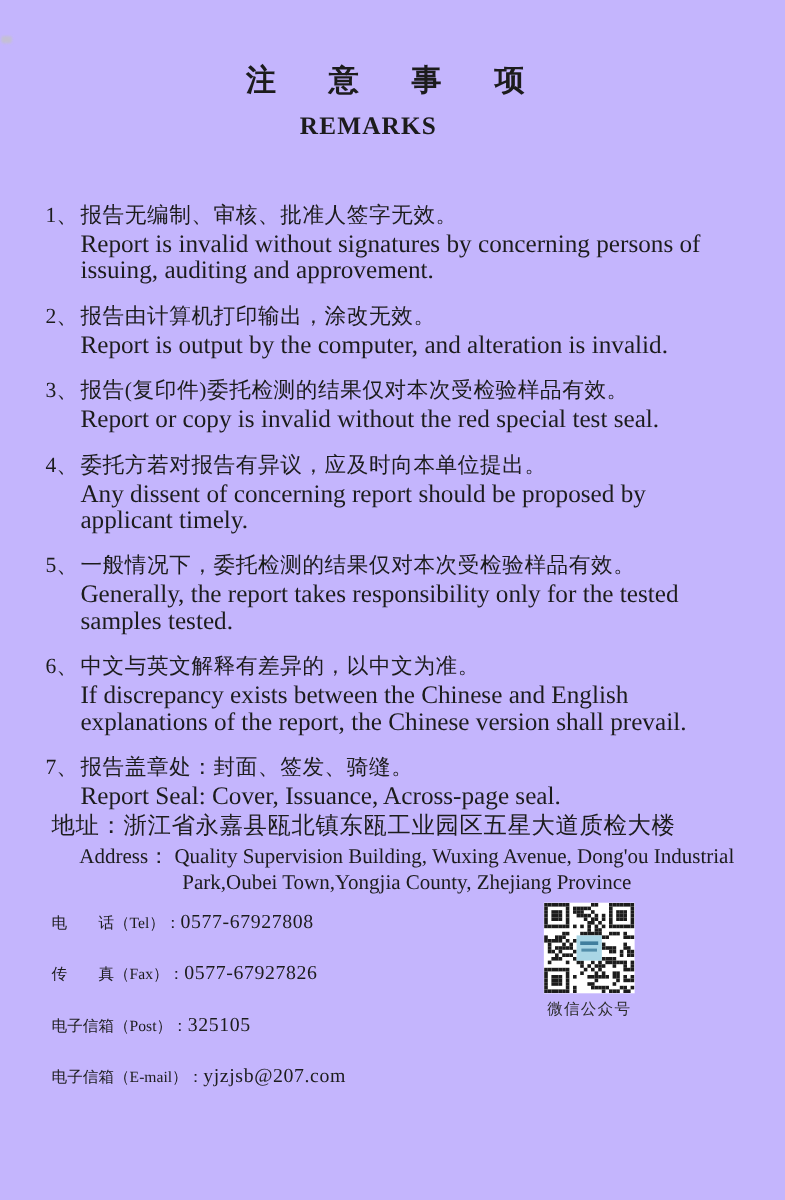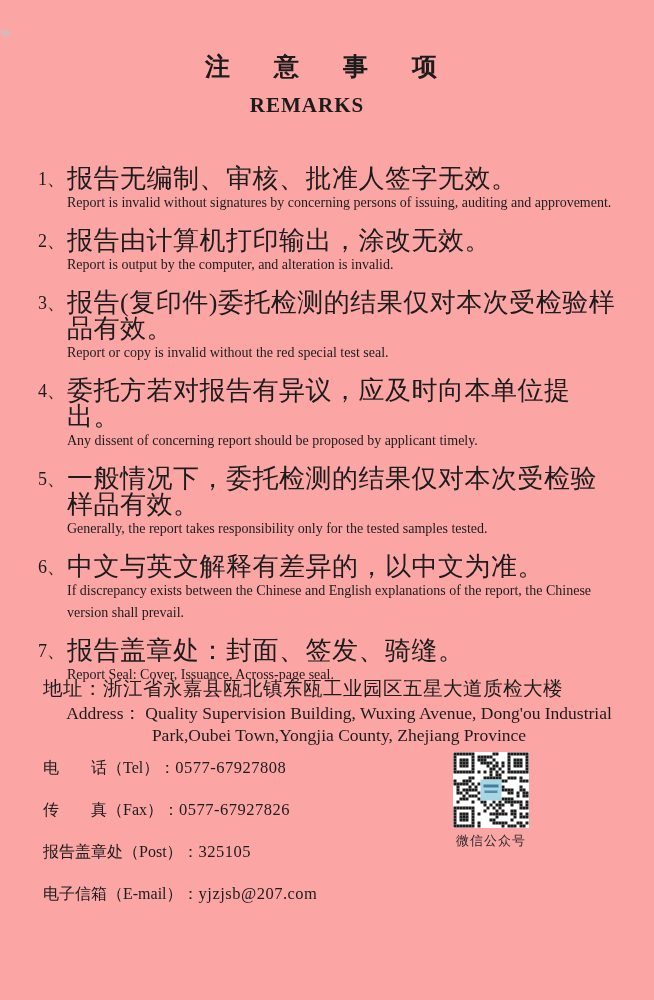--- a/index.html
+++ b/index.html
@@ -4,21 +4,21 @@
 <style>
   * { margin: 0; padding: 0; box-sizing: border-box; }
   html, body { background: #ffffff; }
   body {
     width: 654px; height: 1000px; overflow: hidden;
     font-family: "Liberation Serif", "DejaVu Serif", serif;
     color: #1c1c1c;
   }
   .page {
     position: relative; width: 654px; height: 1000px;
-    background: #fca5a5;
+    background: #c4b5fd;
   }
   .smudge {
     position: absolute; left: 1px; top: 30px; width: 9px; height: 6px;
     background: #c4c4c4; border-radius: 2px; filter: blur(1px); opacity: .7;
   }
   .title-zh {
     position: absolute; top: 50px; left: 0; width: 100%;
     text-align: center; font-size: 25px; font-weight: bold;
   }
   .title-zh .spread {
@@ -29,28 +29,28 @@
     position: absolute; top: 93px; left: 0; width: 100%;
     text-align: center; font-size: 21px; font-weight: bold; letter-spacing: 1px;
     transform: translateX(-20px);
   }
   .notes { position: absolute; top: 166px; left: 38px; width: 580px; }
   .note { display: flex; margin-bottom: 14px; }
   .note .num {
     flex: none; width: 29px; font-size: 18px; line-height: 26px;
   }
   .note .body { flex: 1; max-width: 550px; }
-  .note .zh { font-size: 26px; line-height: 26px; letter-spacing: .5px; }
-  .note .en { font-size: 14px; line-height: 22px; font-family: Liberation Serif, serif; }
+  .note .zh { font-size: 18px; line-height: 26px; letter-spacing: .5px; }
+  .note .en { font-size: 21px; line-height: 22px; font-family: Liberation Serif, serif; }
   .address { position: absolute; top: 676px; left: 43px; width: 592px; }
   .address .zh { font-size: 19.5px; line-height: 26px; letter-spacing: .5px; }
   .address .en { font-size: 17.5px; line-height: 22px; text-align: center; }
   .contacts { position: absolute; top: 757px; left: 43px; width: 400px; }
   .contact-row { margin-bottom: 21px; line-height: 21px; white-space: nowrap; }
-  .contact-row .clabel { font-size: 16px; text-align: center; }
+  .contact-row .clabel { font-size: 13px; text-align: center; }
   .contact-row .cvalue {
     font-size: 16.5px; font-family: Liberation Serif, serif;
     letter-spacing: .5px;
     text-align: center;
   }
   .qr-wrap { position: absolute; left: 444px; top: 752px; width: 94px; text-align: center; }
   .qr { width: 76px; height: 76px; margin: 0 auto; }
   .qr svg { display: block; }
   .qr-label { margin-top: 4px; font-size: 13px; color: #2b2b2b; letter-spacing: 1px; text-align: center; }
 </style>
@@ -124,21 +124,21 @@
   </div>
 
   <div class="contacts">
     <div class="contact-row">
       <span class="clabel">电　　话（Tel）：</span><span class="cvalue">0577-67927808</span>
     </div>
     <div class="contact-row">
       <span class="clabel">传　　真（Fax）：</span><span class="cvalue">0577-67927826</span>
     </div>
     <div class="contact-row">
-      <span class="clabel">报告盖章处（Post）：</span><span class="cvalue">325105</span>
+      <span class="clabel">电子信箱（Post）：</span><span class="cvalue">325105</span>
     </div>
     <div class="contact-row">
       <span class="clabel">电子信箱（E-mail）：</span><span class="cvalue">yjzjsb@207.com</span>
     </div>
   </div>
 
   <div class="qr-wrap">
     <div class="qr" id="qr">
         <svg width="76" height="76" viewBox="-0.5 -0.5 76 76" xmlns="http://www.w3.org/2000/svg">
           <rect x="-0.5" y="-0.5" width="76" height="76" fill="#ffffff"></rect>

